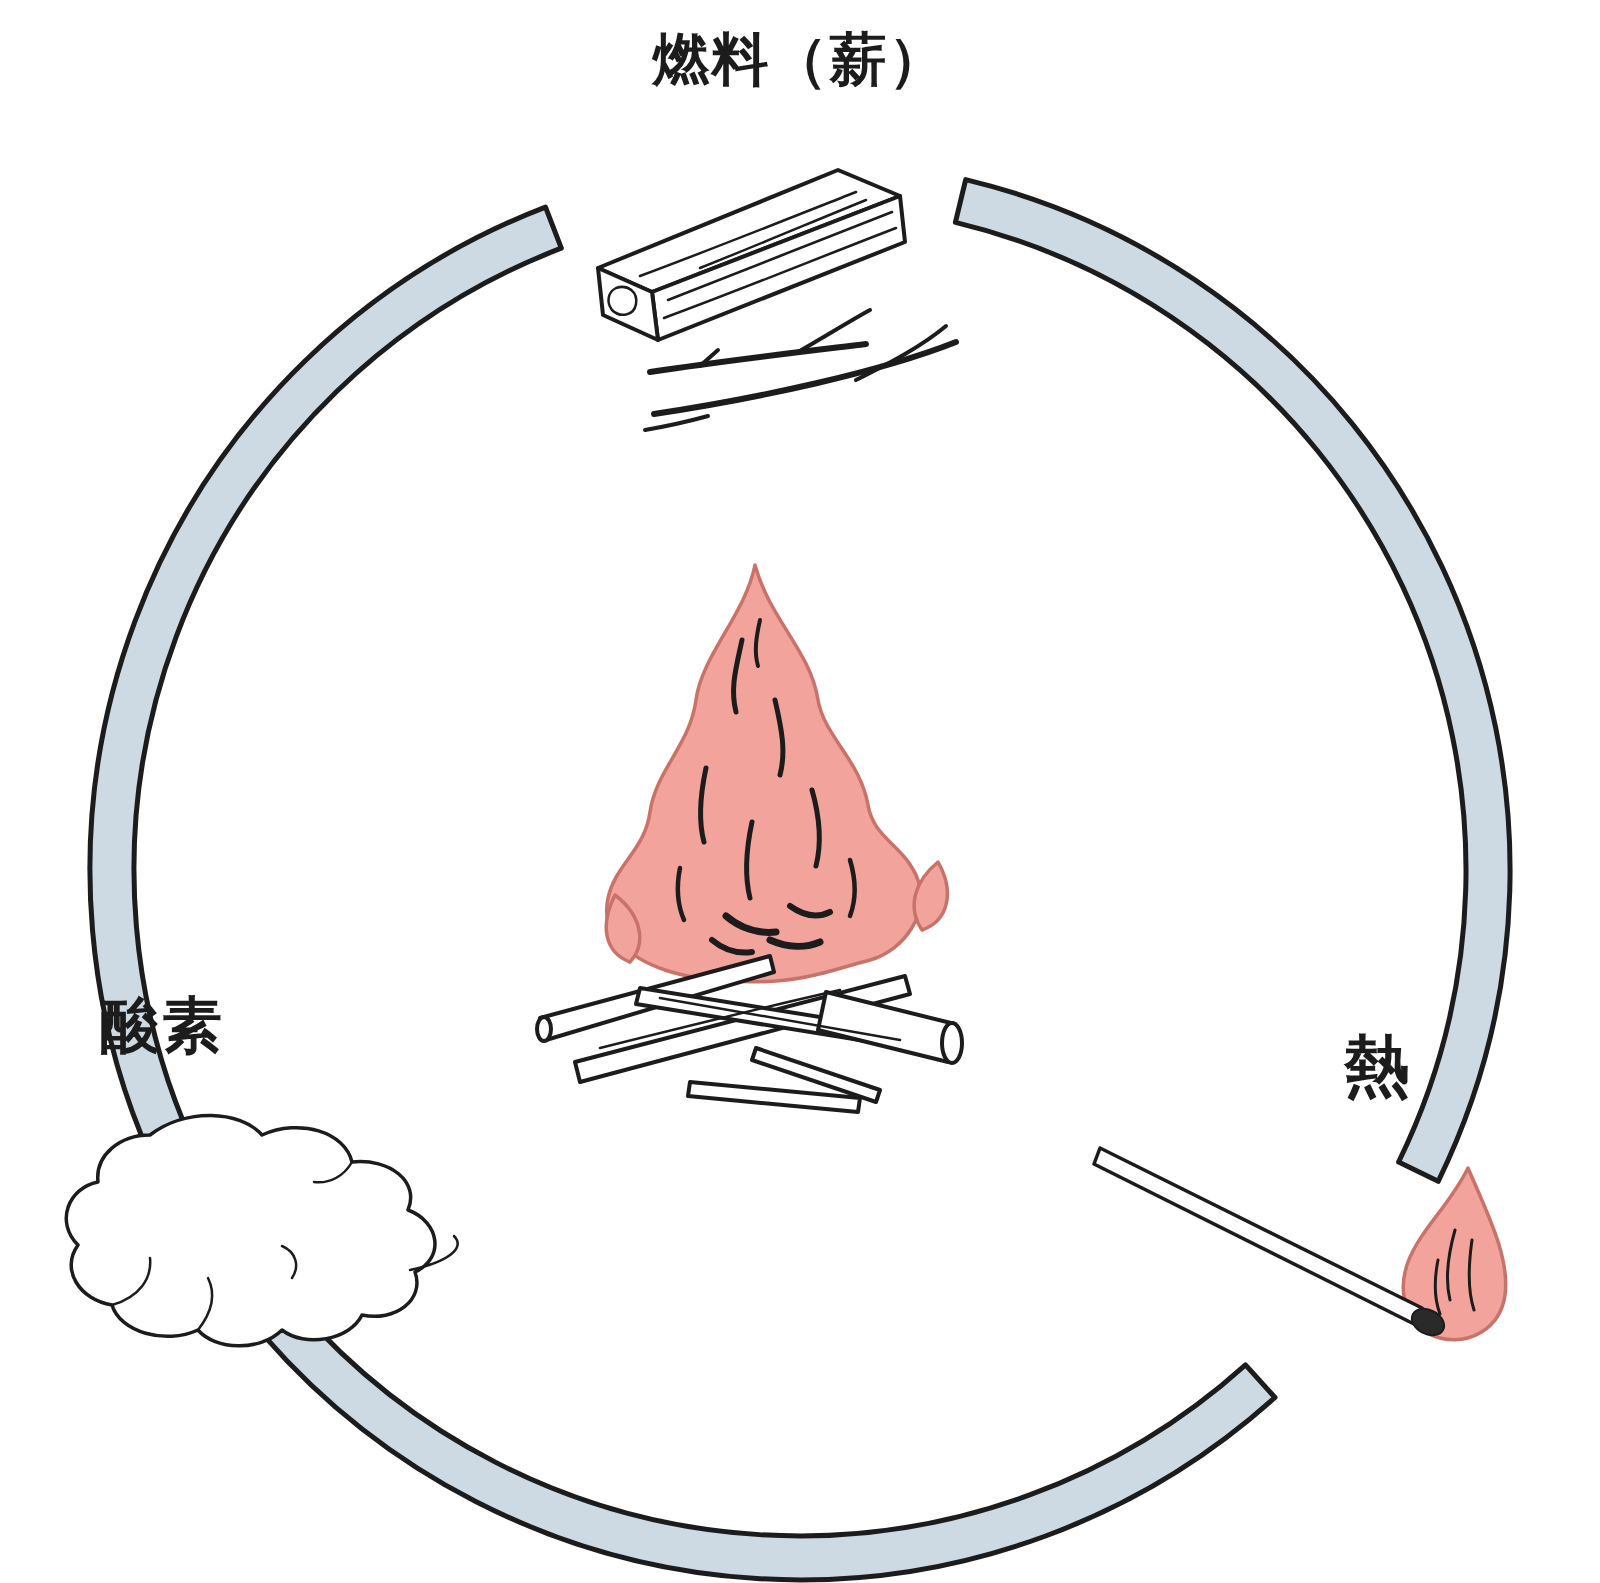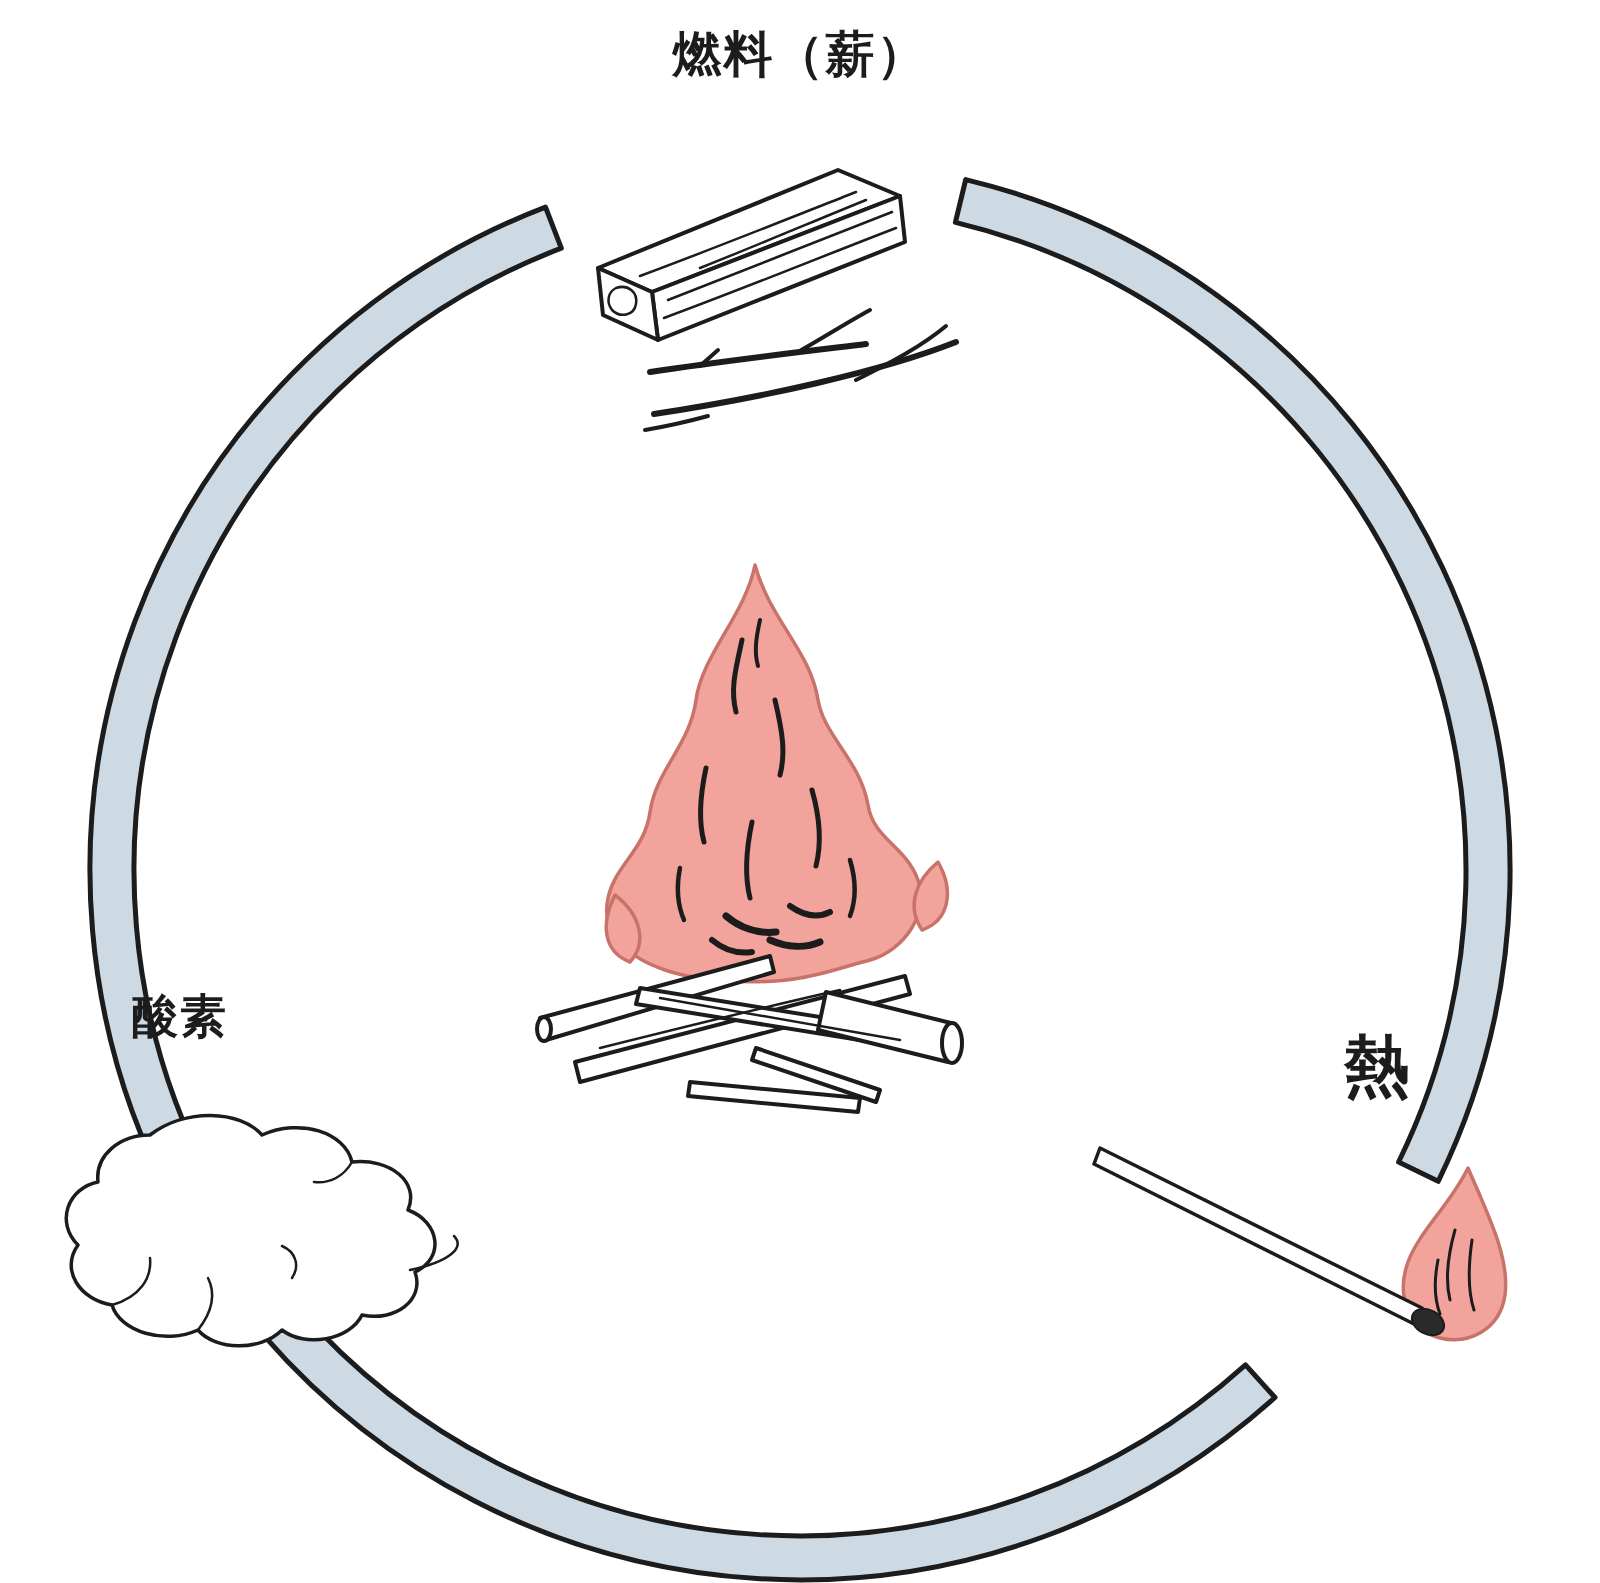--- a/index.html
+++ b/index.html
@@ -21,22 +21,22 @@
   }
   .art{position:absolute;inset:0;}
   .label{
     position:absolute;
     color:var(--outline);
     font-weight:600;
     letter-spacing:2px;
     white-space:nowrap;
     user-select:none;
   }
-  .label-fuel{top:22px;left:50%;transform:translateX(-50%);font-size:49px;}
-  .label-oxygen{top:986px;left:100px;font-size:46px;margin-left:32px;}
+  .label-fuel{top:22px;left:50%;transform:translateX(-50%);font-size:57px;}
+  .label-oxygen{top:986px;left:100px;font-size:60px;}
   .label-heat{top:1022px;left:1344px;font-size:66px;}
 
   .arc{fill:var(--arc-fill);stroke:var(--outline);stroke-width:5;stroke-linejoin:round;}
   .paper{fill:#ffffff;stroke:var(--outline);stroke-width:4;stroke-linejoin:round;}
   .ink{fill:none;stroke:var(--outline);stroke-linecap:round;stroke-linejoin:round;}
   .ink-thin{stroke-width:2.5;}
   .ink-mid{stroke-width:4;}
   .ink-thick{stroke-width:6;}
   .flame{fill:var(--flame-pink);stroke:var(--flame-edge);stroke-width:3.5;stroke-linejoin:round;}
   .matchhead{fill:#2a2a2a;stroke:var(--outline);stroke-width:2;}

